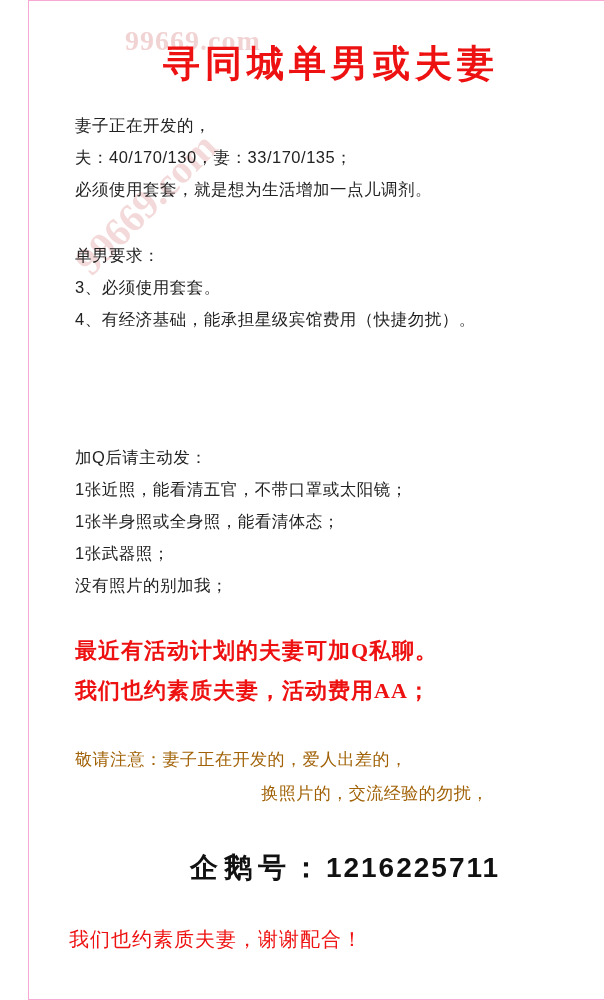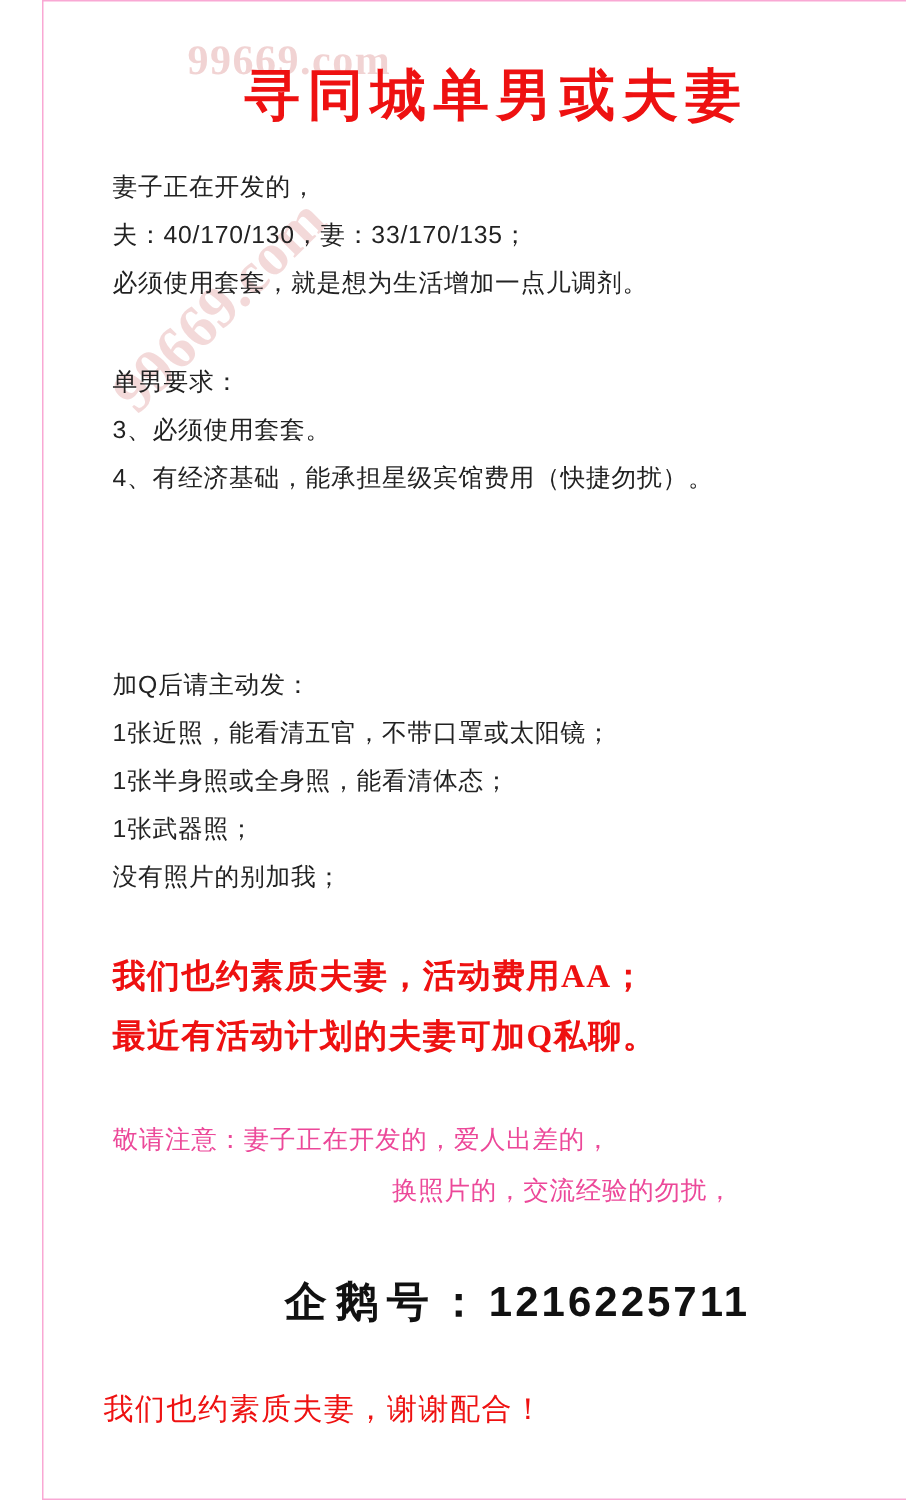--- a/index.html
+++ b/index.html
@@ -86,21 +86,21 @@
     font-weight: bold;
     font-family: "Liberation Serif", serif;
     letter-spacing: 1px;
   }
   .rb1 { top: 630px; }
 
   .red-note {
     position: absolute;
     left: 46px;
     width: 520px;
-    color: #ec4899;
+    color: #a16207;
     font-size: 17px;
     line-height: 34px;
     font-family: "Liberation Serif", serif;
     letter-spacing: 0.5px;
   }
   .rn1 { top: 742px; }
   .rn2 { top: 776px; text-align: center; padding-left: 40px; }
 
   .qq-line {
     position: absolute;
@@ -153,22 +153,22 @@
 
   <div class="body-block b3">
     <span class="line">加Q后请主动发：</span>
     <span class="line">1张近照，能看清五官，不带口罩或太阳镜；</span>
     <span class="line">1张半身照或全身照，能看清体态；</span>
     <span class="line">1张武器照；</span>
     <span class="line">没有照片的别加我；</span>
   </div>
 
   <div class="red-big rb1">
+    <span class="line">最近有活动计划的夫妻可加Q私聊。</span>
     <span class="line">我们也约素质夫妻，活动费用AA；</span>
-    <span class="line">最近有活动计划的夫妻可加Q私聊。</span>
   </div>
 
   <div class="red-note rn1">敬请注意：妻子正在开发的，爱人出差的，</div>
   <div class="red-note rn2">换照片的，交流经验的勿扰，</div>
 
   <div class="qq-line">
     <span class="qq-label">企鹅号：</span><span class="qq-number">1216225711</span>
   </div>
 
   <div class="footer-red">我们也约素质夫妻，谢谢配合！</div>

